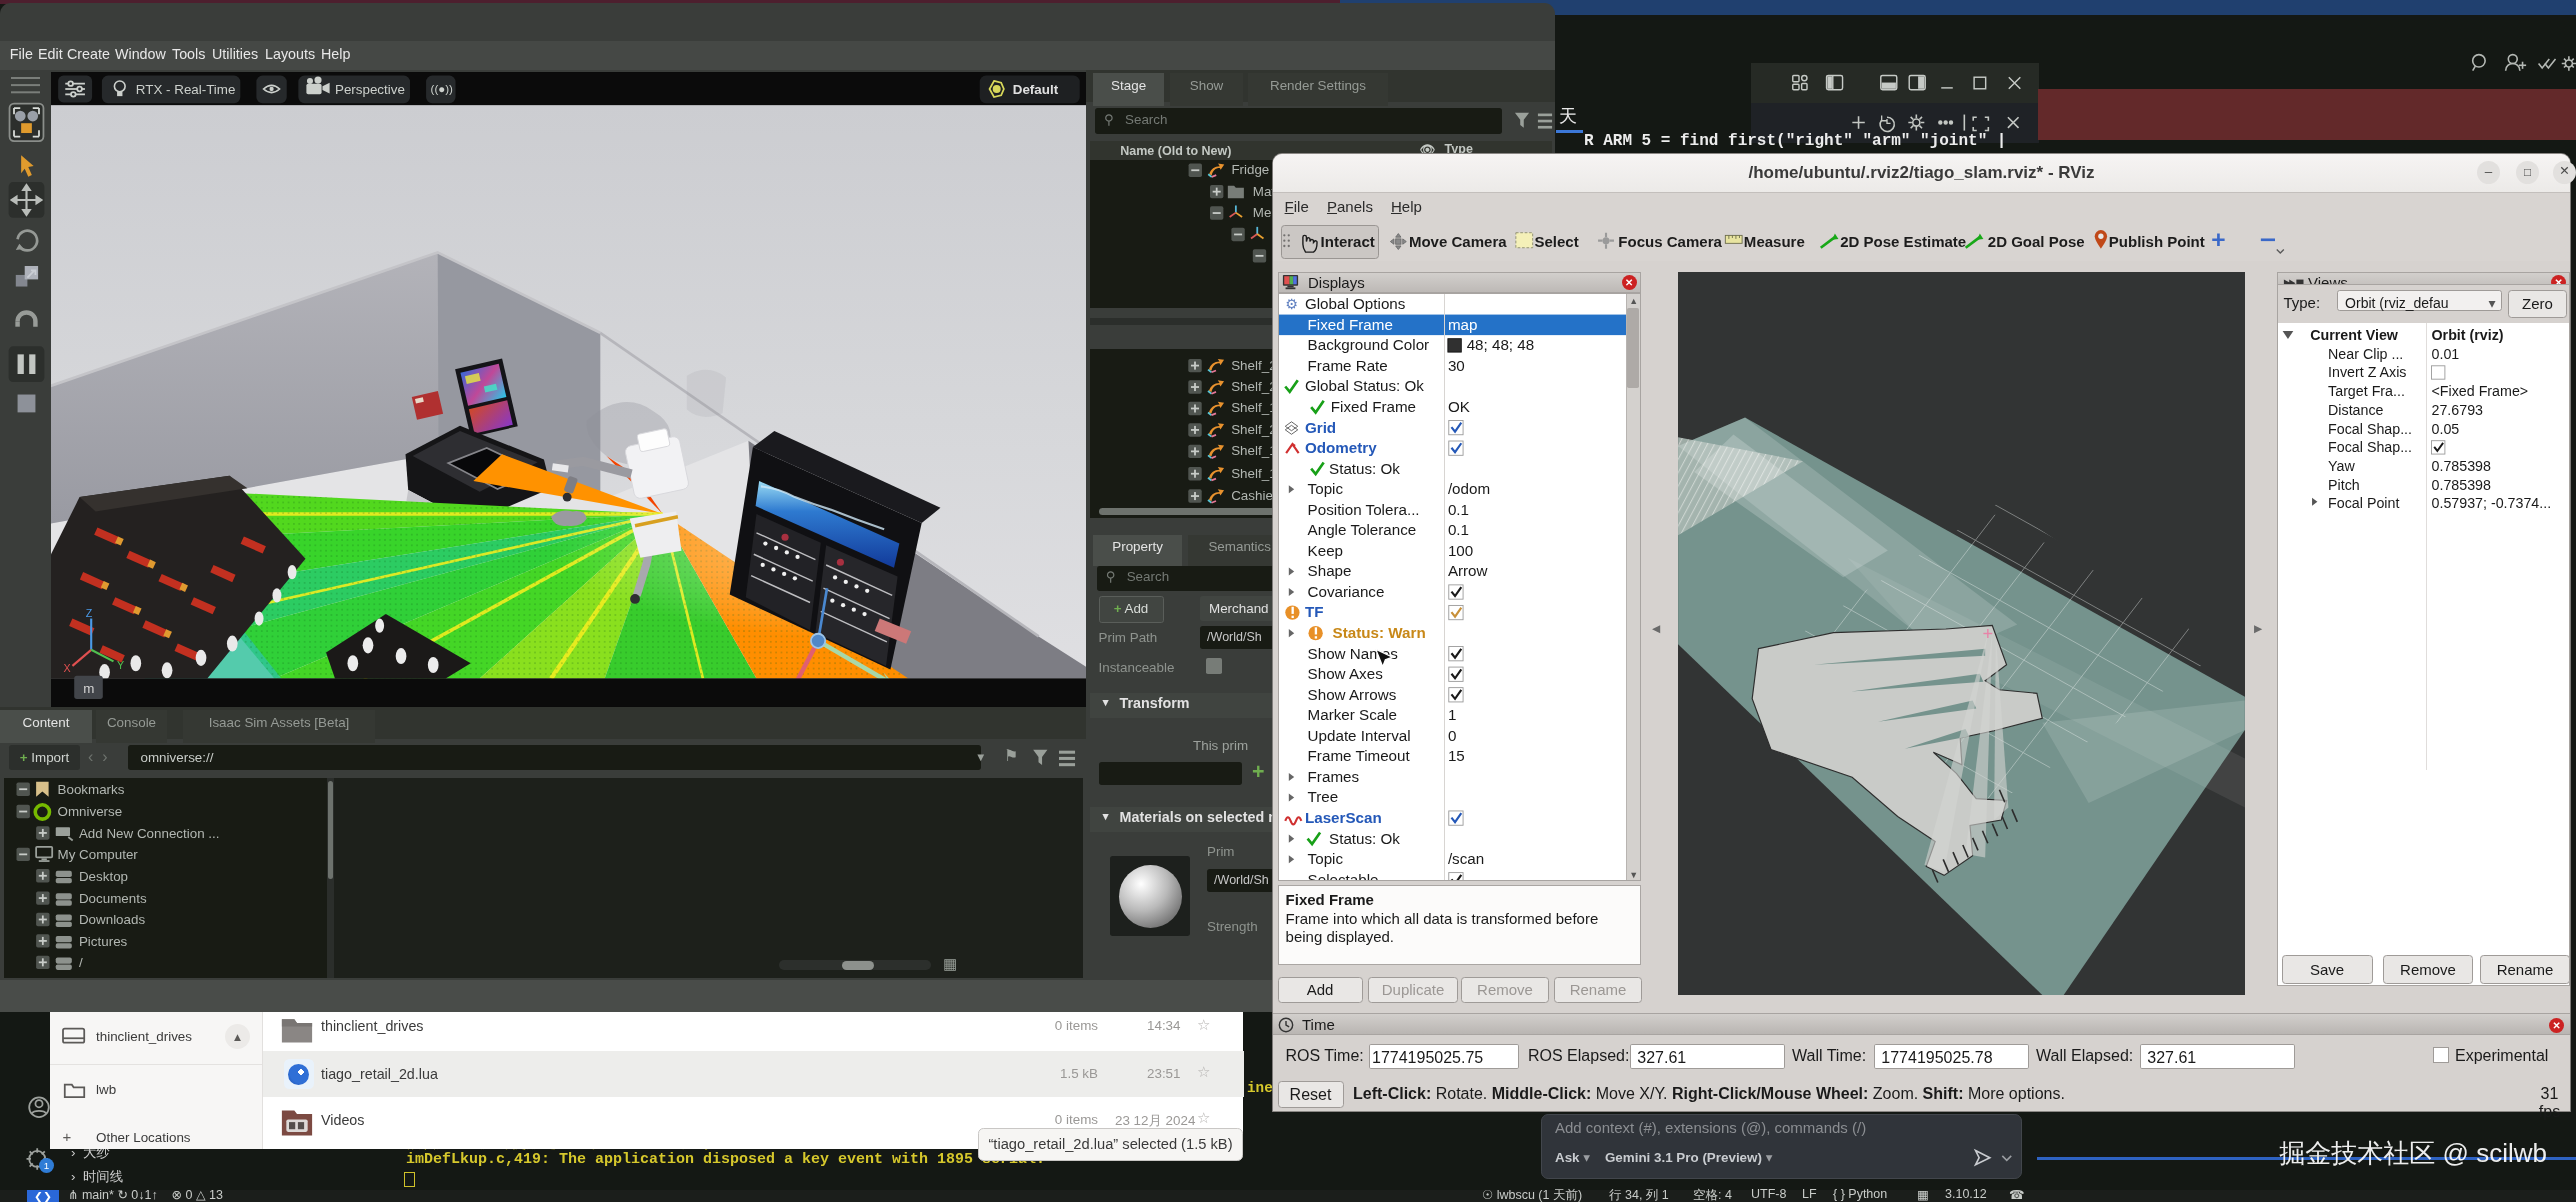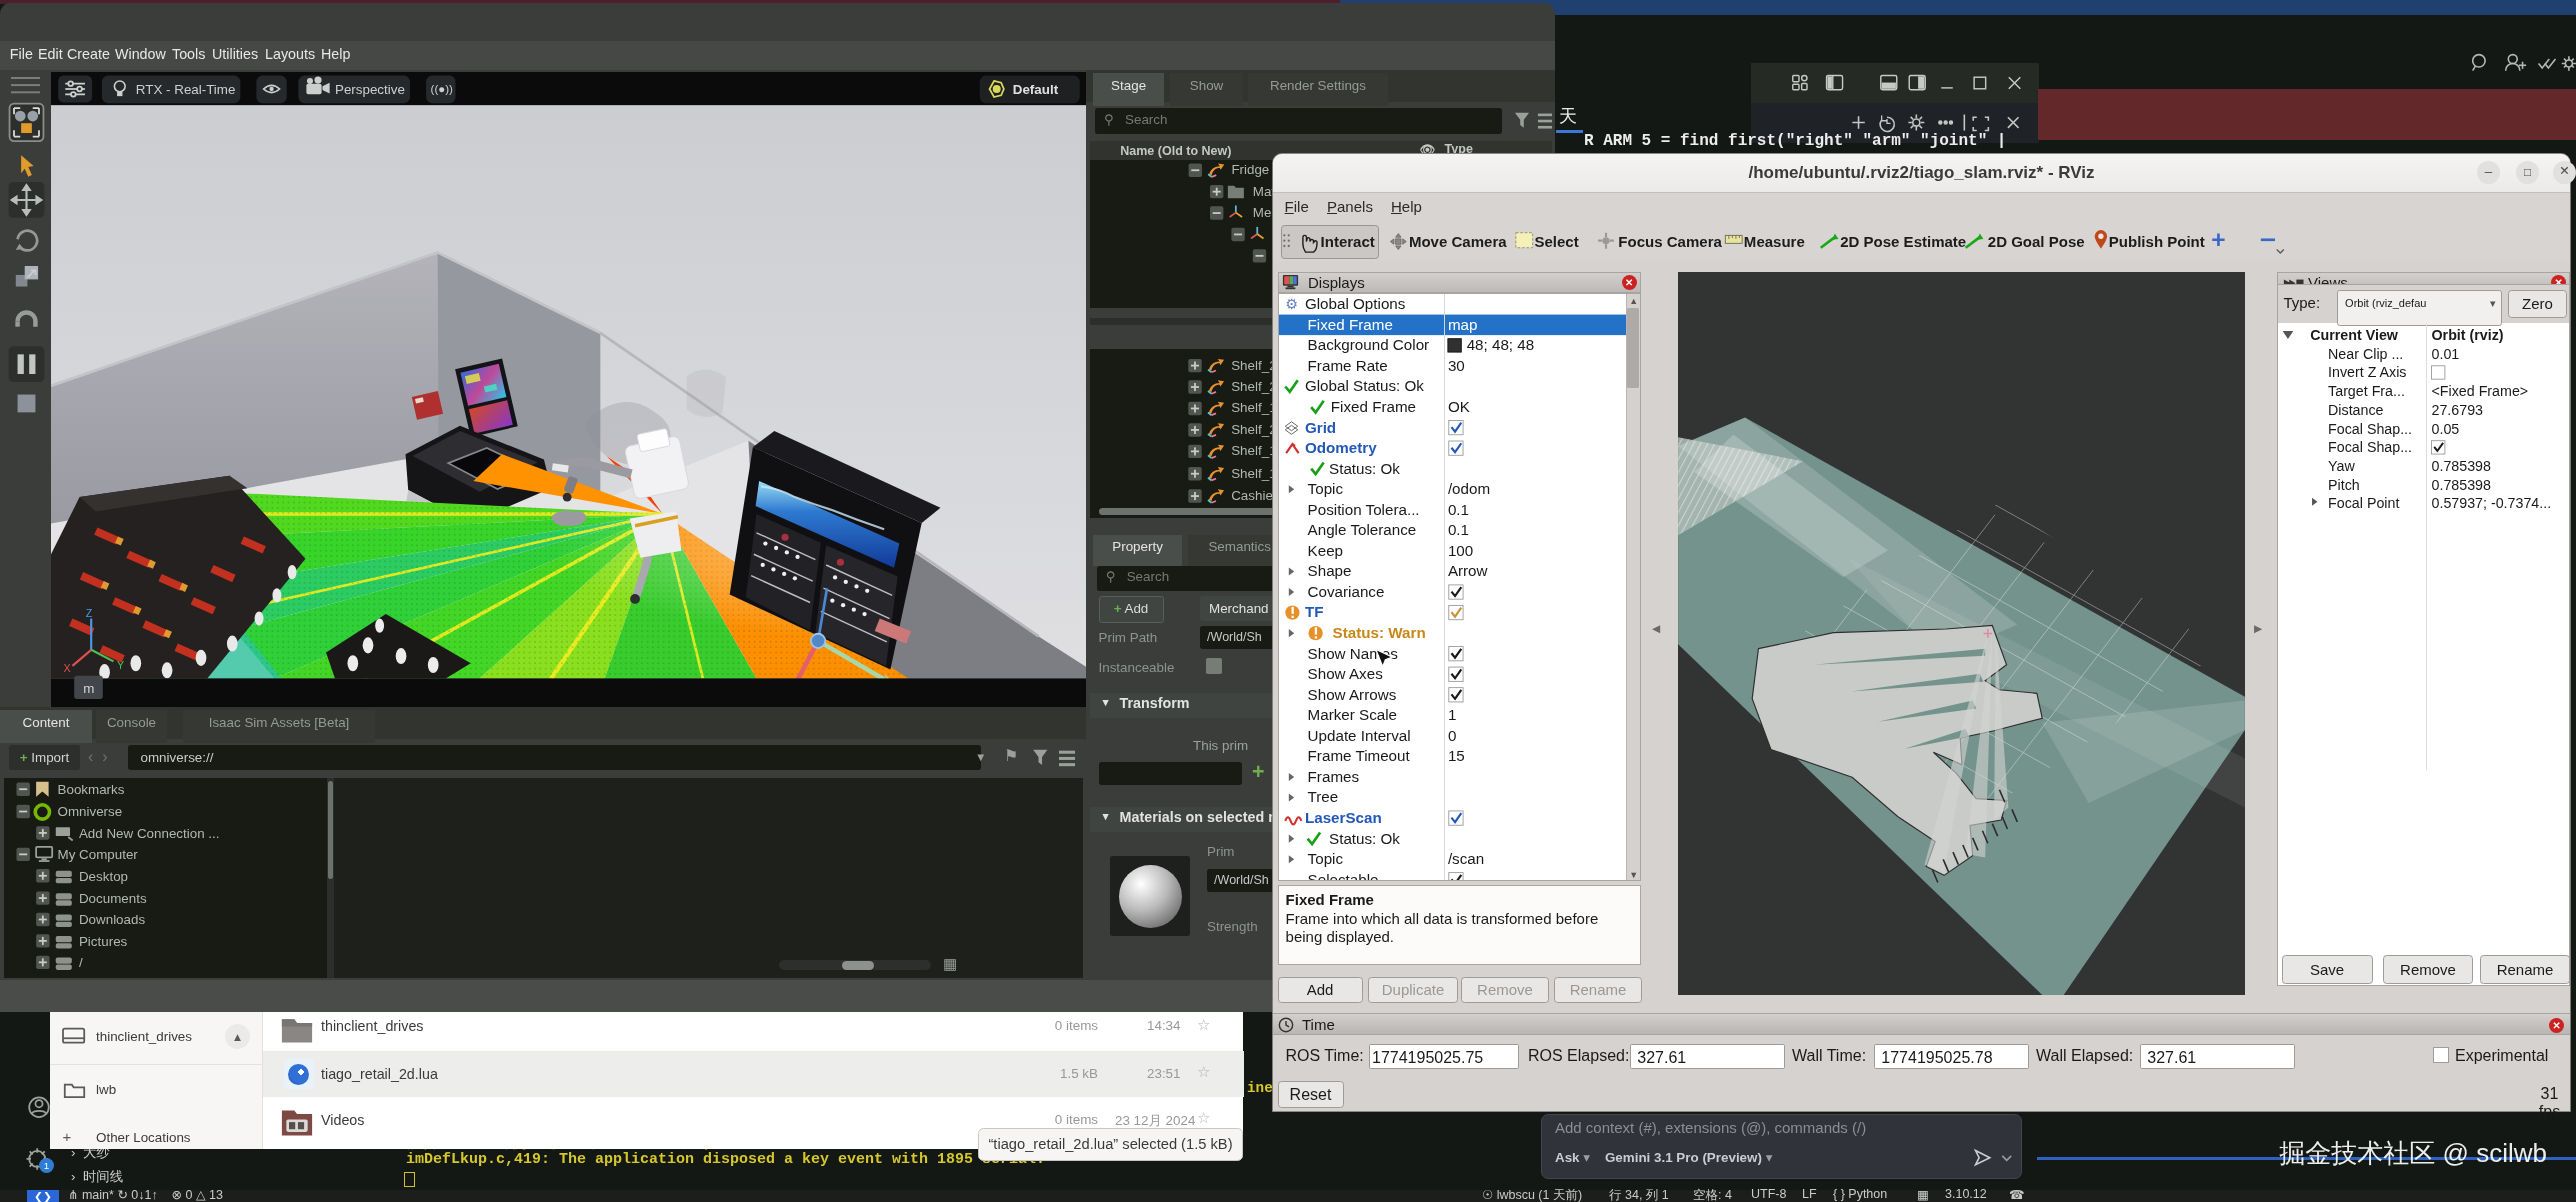--- a/index.html
+++ b/index.html
@@ -941,21 +941,21 @@
       <svg class="abs" style="left:4.5px;top:3.6px;" width="21.4" height="14.3" viewBox="0 0 24 16" fill="#333">
           <path d="M1 4l6 3V4l7 4-7 4v-3l-6 3z"></path>
           <rect x="15" y="4" width="8" height="8"></rect>
         </svg>
       <span class="abs" style="left:30px;top:1.8px;font-size:15px;color:#1a1a1a;">Views</span>
       <div class="abs" style="left:273px;top:2.7px;width:15px;height:15px;border-radius:50%;background:#cc2222;color:#fff;font-size:9.8px;text-align:center;line-height:15px;font-weight:bold;">✕</div>
     </div>
     <div class="abs" style="left:1004px;top:23px;width:293px;height:702px;background:#ffffff;border:0.9px solid #a8a4a1;box-sizing:border-box;padding-left:32px;">
       <div class="abs" style="left:0;top:0;width:291px;height:38px;background:#d6d2cf;"></div>
       <div class="abs" style="left:5.4px;top:9px;font-size:15px;color:#1a1a1a;">Type:</div>
-      <div class="abs" style="left:59px;top:5.4px;width:165px;height:36px;background:#f2f0ef;border:0.9px solid #9f9b98;border-radius:2.7px;font-size:11px;color:#1a1a1a;line-height:24px;padding-left:7.1px;box-sizing:border-box;">Orbit (rviz_defau<span style="position:absolute;right:5.4px;color:#555;">▾</span></div>
+      <div class="abs" style="left:59px;top:5.4px;width:165px;height:21px;background:#f2f0ef;border:0.9px solid #9f9b98;border-radius:2.7px;font-size:14px;color:#1a1a1a;line-height:24px;padding-left:7.1px;box-sizing:border-box;">Orbit (rviz_defau<span style="position:absolute;right:5.4px;color:#555;">▾</span></div>
       <div class="rvbtn" style="left:230px;top:5.4px;width:57px;height:26px;line-height:26px;">Zero</div>
       <div class="abs" style="left:148px;top:38px;width:0.9px;height:447px;background:#e0dddb;"></div>
       <svg class="abs" style="left:0;top:38px;" width="291" height="214" viewBox="0 0 326 240" font-family="Liberation Sans,sans-serif" font-size="16" fill="#1a1a1a">
         <path d="M8 8l9 6-9 6z" fill="#555" transform="rotate(90 12 13)"></path>
         <text x="36" y="19" font-weight="bold">Current View</text>
           <text x="172" y="19" font-weight="bold">Orbit (rviz)</text>
         <text x="56" y="40">Near Clip ...</text>
           <text x="172" y="40">0.01</text>
         <text x="56" y="61">Invert Z Axis</text>
           <rect x="172" y="48" width="15" height="15" fill="#fff" stroke="#999"></rect>
@@ -997,20 +997,21 @@
     <div class="abs" style="left:357px;top:8px;width:155px;height:25px;background:#fff;border:0.9px solid #9f9b98;border-radius:1.8px;line-height:25px;padding-left:6.3px;box-sizing:border-box;">327.61</div>
     <span class="abs" style="left:519px;top:10.7px;">Wall Time:</span>
     <div class="abs" style="left:601px;top:8px;width:155px;height:25px;background:#fff;border:0.9px solid #9f9b98;border-radius:1.8px;line-height:25px;padding-left:6.3px;box-sizing:border-box;">1774195025.78</div>
     <span class="abs" style="left:763px;top:10.7px;">Wall Elapsed:</span>
     <div class="abs" style="left:867px;top:8px;width:155px;height:25px;background:#fff;border:0.9px solid #9f9b98;border-radius:1.8px;line-height:25px;padding-left:6.3px;box-sizing:border-box;">327.61</div>
     <div class="abs" style="left:1160px;top:10.7px;width:14.3px;height:14.3px;background:#fff;border:0.9px solid #9f9b98;"></div>
     <span class="abs" style="left:1182px;top:10.7px;">Experimental</span>
   </div>
   <div class="abs" style="left:0;top:923px;width:1297px;height:34px;background:#d6d2cf;font-size:16px;color:#1a1a1a;">
     <div class="rvbtn" style="left:4.5px;top:3.6px;width:64px;height:25px;line-height:25px;font-size:16px;">Reset</div>
+    <div class="abs" style="left:80px;top:8px;"><b>Left-Click:</b> Rotate. <b>Middle-Click:</b> Move X/Y. <b>Right-Click/Mouse Wheel:</b> Zoom. <b>Shift:</b> More options.</div>
     <div class="abs" style="left:1256px;top:8px;text-align:center;">31 fps</div>
   </div>
 </div>
 <div id="statusbar">
   <div class="abs" style="left:27px;top:0;width:32px;height:12.5px;background:#2a67d8;color:#fff;font-size:10.7px;text-align:center;">❮❯</div>
   <div class="sbit" style="left:68px;">⋔ main* ↻ 0↓1↑&nbsp;&nbsp;&nbsp; ⊗ 0 △ 13</div>
   <div class="sbit" style="left:1482px;">☉ lwbscu (1 天前)</div>
   <div class="sbit" style="left:1609px;">行 34, 列 1</div>
   <div class="sbit" style="left:1693px;">空格: 4</div>
   <div class="sbit" style="left:1751px;">UTF-8</div>

